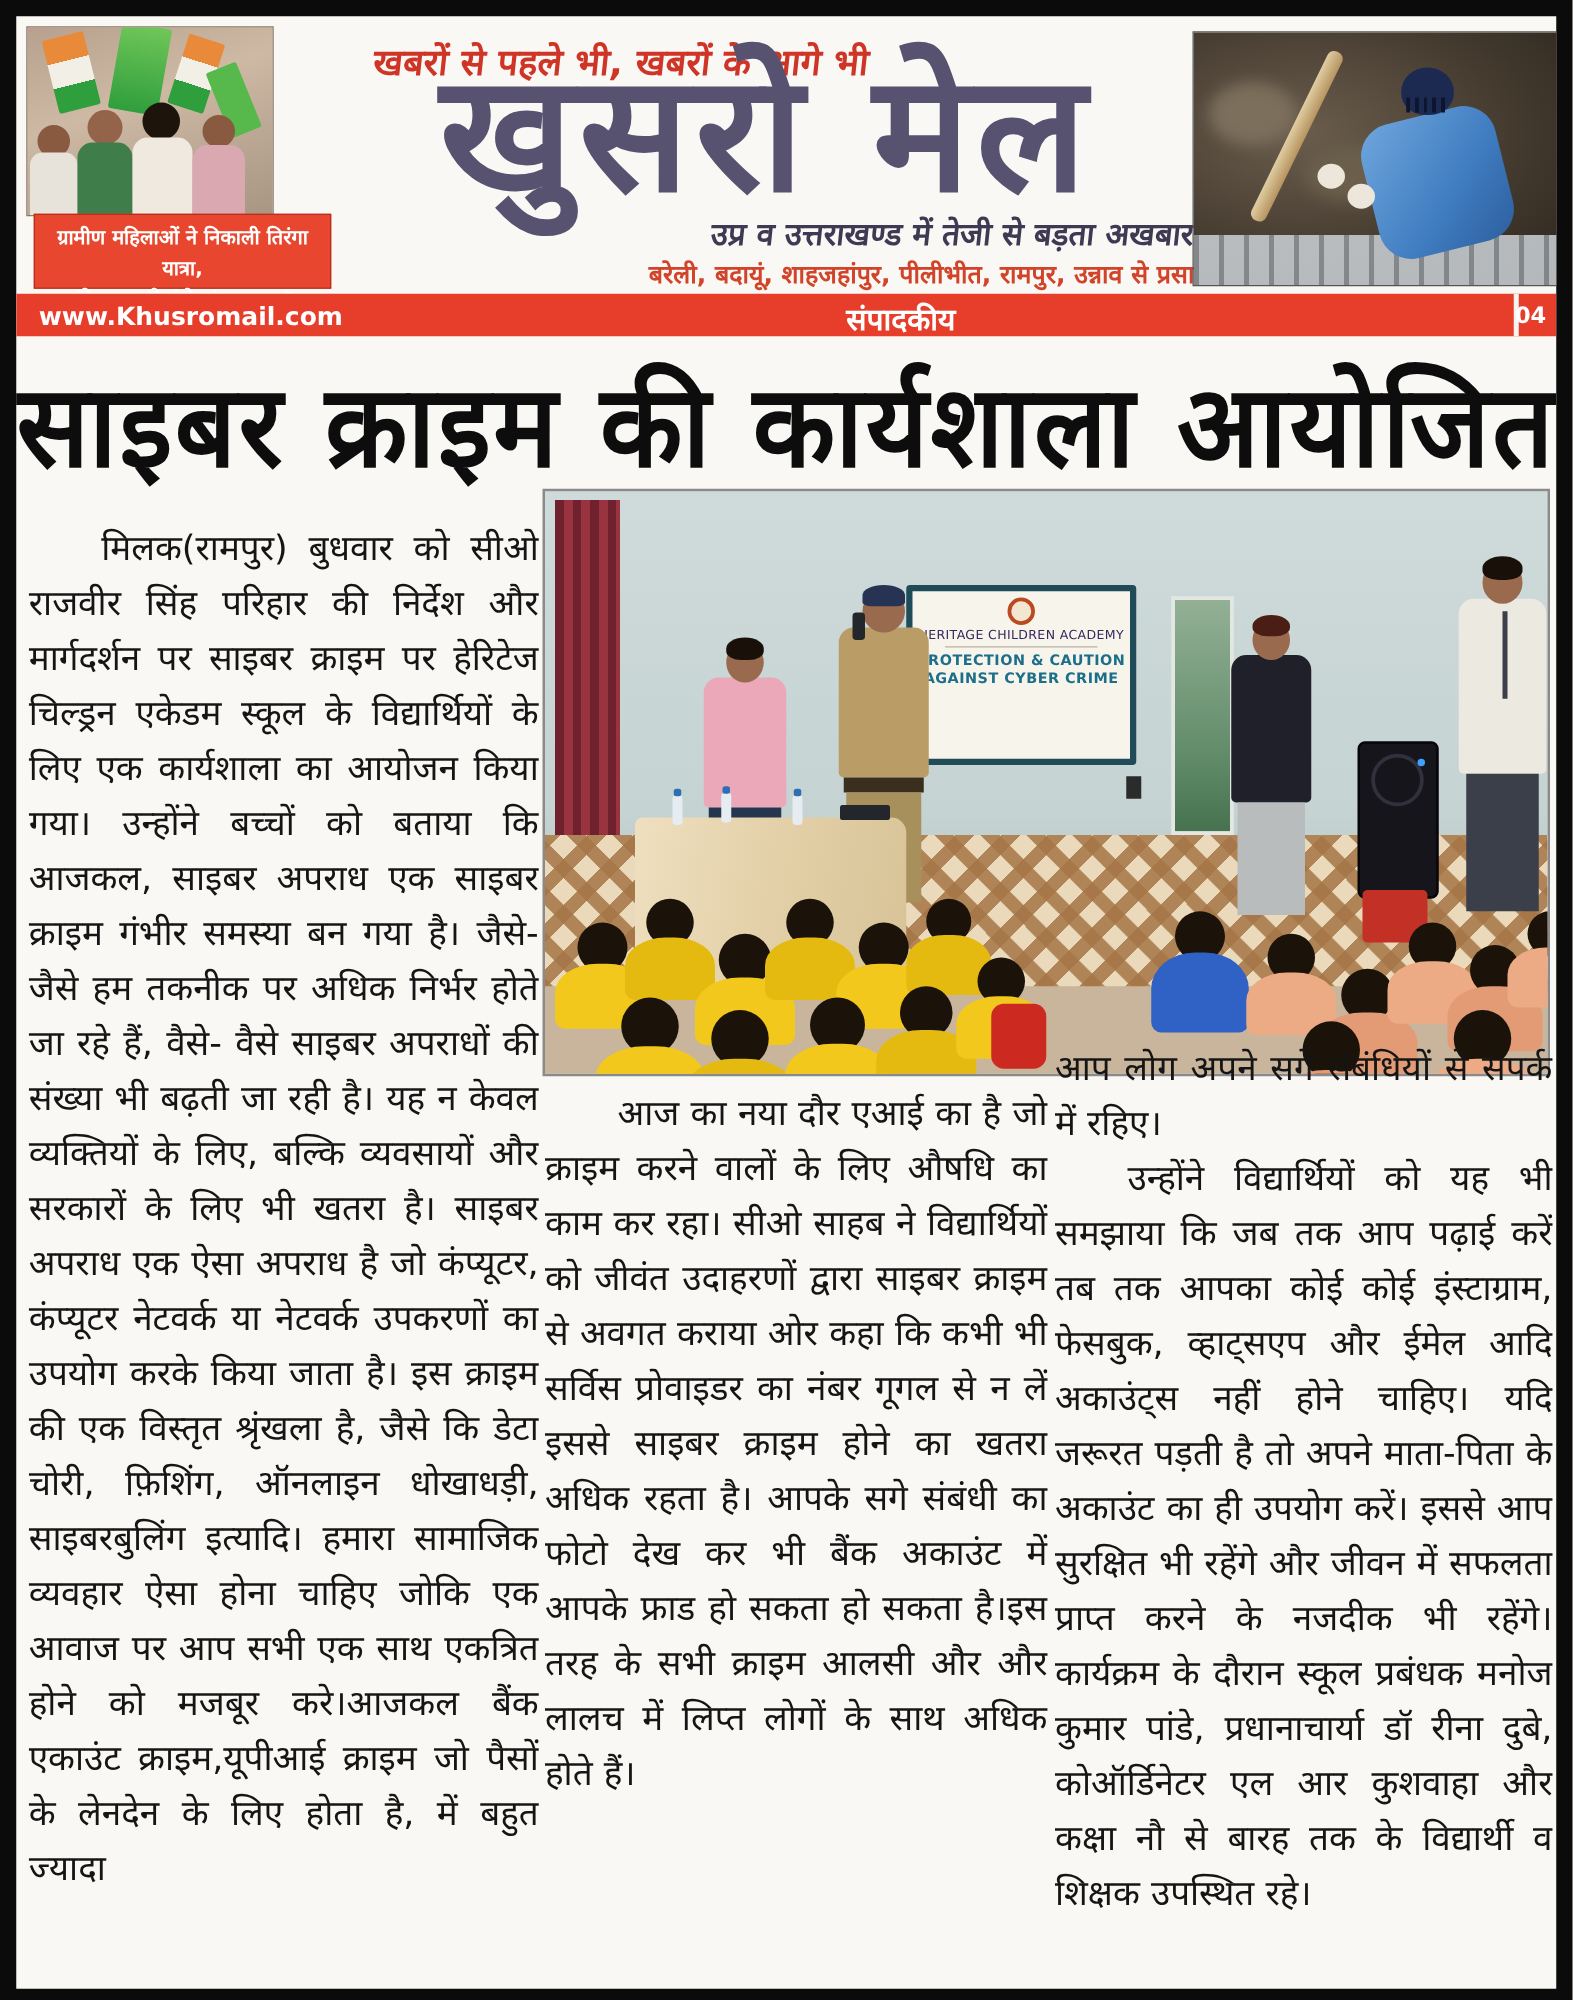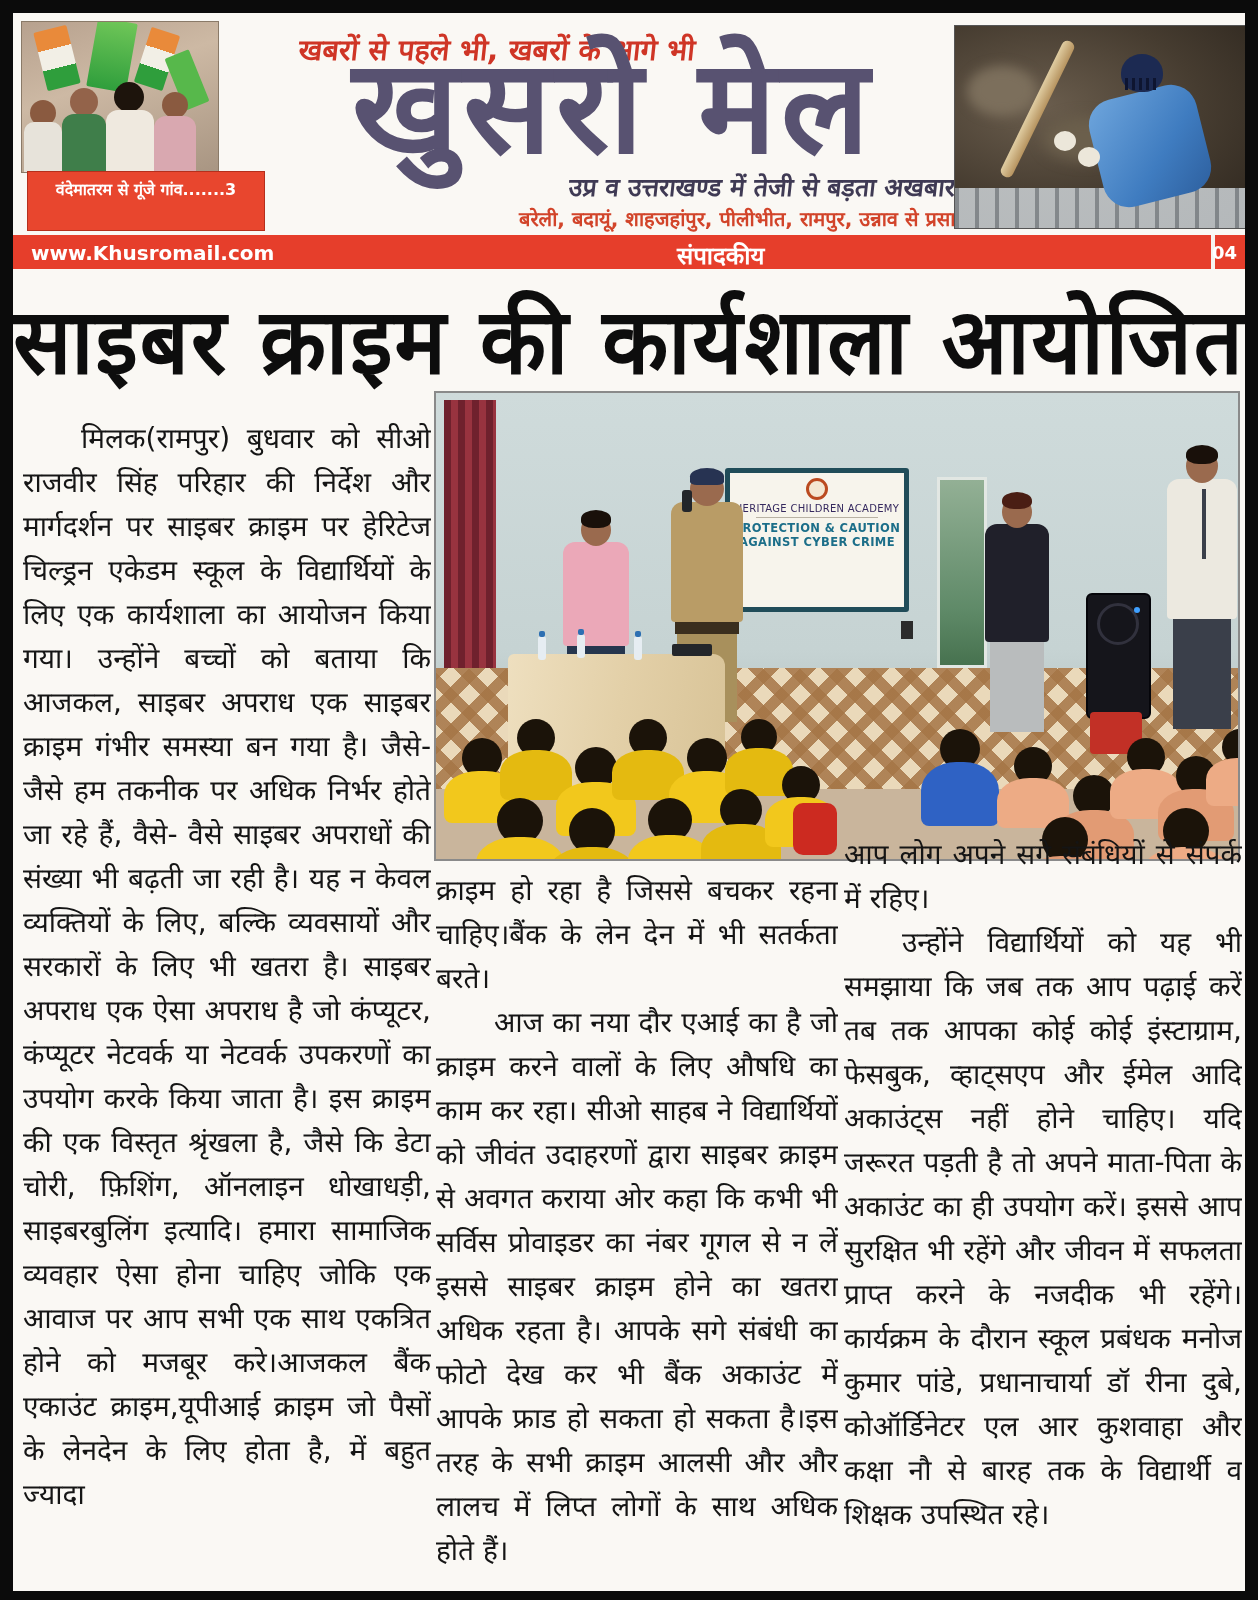--- a/index.html
+++ b/index.html
@@ -191,20 +191,21 @@
     <div class="abs" style="left:2px;top:100px;width:38px;height:50px;border-radius:10px 10px 0 0;background:#e7e3da;"></div>
     <div class="abs" style="left:48px;top:66px;width:28px;height:28px;border-radius:50%;background:#93634a;"></div>
     <div class="abs" style="left:40px;top:92px;width:44px;height:58px;border-radius:12px 12px 0 0;background:#3f7e4a;"></div>
     <div class="abs" style="left:92px;top:60px;width:30px;height:30px;border-radius:50%;background:#1d140c;"></div>
     <div class="abs" style="left:84px;top:88px;width:48px;height:62px;border-radius:12px 12px 0 0;background:#efe9df;"></div>
     <div class="abs" style="left:140px;top:70px;width:26px;height:26px;border-radius:50%;background:#8a5a40;"></div>
     <div class="abs" style="left:132px;top:94px;width:42px;height:56px;border-radius:12px 12px 0 0;background:#d9a8b0;"></div>
   </div>
 
   <div class="abs teaser-caption">
+    <div>ग्रामीण महिलाओं ने निकाली तिरंगा यात्रा,</div>
     <div>वंदेमातरम से गूंजे गांव.......3</div>
   </div>
 
   <div class="abs mast-center">
     <div class="tagline-top">खबरों से पहले भी, खबरों के आगे भी</div>
     <h1 class="paper-title">खुसरो मेल</h1>
     <div class="tagline-sub">उप्र व उत्तराखण्ड में तेजी से बड़ता अखबार</div>
     <div class="cities">बरेली, बदायूं, शाहजहांपुर, पीलीभीत, रामपुर, उन्नाव से प्रसारित</div>
   </div>
 
@@ -370,21 +371,20 @@
     <div class="stu" style="left:88%;top:89%;">
         <div class="sh" style="width:46px;height:46px;"></div>
         <div class="sb o" style="width:88px;height:58px;"></div>
       </div>
   </div>
 
   <div class="col col-left">
     <p class="para">मिलक(रामपुर) बुधवार को सीओ राजवीर सिंह परिहार की निर्देश और मार्गदर्शन पर साइबर क्राइम पर हेरिटेज चिल्ड्रन एकेडम स्कूल के विद्यार्थियों के लिए एक कार्यशाला का आयोजन किया गया। उन्होंने बच्चों को बताया कि आजकल, साइबर अपराध एक साइबर क्राइम गंभीर समस्या बन गया है। जैसे-जैसे हम तकनीक पर अधिक निर्भर होते जा रहे हैं, वैसे- वैसे साइबर अपराधों की संख्या भी बढ़ती जा रही है। यह न केवल व्यक्तियों के लिए, बल्कि व्यवसायों और सरकारों के लिए भी खतरा है। साइबर अपराध एक ऐसा अपराध है जो कंप्यूटर, कंप्यूटर नेटवर्क या नेटवर्क उपकरणों का उपयोग करके किया जाता है। इस क्राइम की एक विस्तृत श्रृंखला है, जैसे कि डेटा चोरी, फ़िशिंग, ऑनलाइन धोखाधड़ी, साइबरबुलिंग इत्यादि। हमारा सामाजिक व्यवहार ऐसा होना चाहिए जोकि एक आवाज पर आप सभी एक साथ एकत्रित होने को मजबूर करे।आजकल बैंक एकाउंट क्राइम,यूपीआई क्राइम जो पैसों के लेनदेन के लिए होता है, में बहुत ज्यादा</p>
   </div>
   <div class="col col-mid">
-    <p class="cont">क्राइम हो रहा है जिससे बचकर रहना चाहिए।बैंक के लेन देन में भी सतर्कता बरते।</p>
     <p class="para">आज का नया दौर एआई का है जो क्राइम करने वालों के लिए औषधि का काम कर रहा। सीओ साहब ने विद्यार्थियों को जीवंत उदाहरणों द्वारा साइबर क्राइम से अवगत कराया ओर कहा कि कभी भी सर्विस प्रोवाइडर का नंबर गूगल से न लें इससे साइबर क्राइम होने का खतरा अधिक रहता है। आपके सगे संबंधी का फोटो देख कर भी बैंक अकाउंट में आपके फ्राड हो सकता हो सकता है।इस तरह के सभी क्राइम आलसी और और लालच में लिप्त लोगों के साथ अधिक होते हैं।</p>
   </div>
   <div class="col col-right">
     <p class="cont">आप लोग अपने सगे संबंधियों से संपर्क में रहिए।</p>
     <p class="para">उन्होंने विद्यार्थियों को यह भी समझाया कि जब तक आप पढ़ाई करें तब तक आपका कोई  कोई इंस्टाग्राम, फेसबुक, व्हाट्सएप और ईमेल आदि अकाउंट्स नहीं होने चाहिए। यदि जरूरत पड़ती है तो अपने माता-पिता के अकाउंट का ही उपयोग करें। इससे आप सुरक्षित भी रहेंगे और जीवन में सफलता प्राप्त करने के नजदीक भी रहेंगे। कार्यक्रम के दौरान स्कूल प्रबंधक मनोज कुमार पांडे, प्रधानाचार्या डॉ रीना दुबे, कोऑर्डिनेटर एल आर कुशवाहा और कक्षा नौ से बारह तक के विद्यार्थी व शिक्षक उपस्थित रहे।</p>
   </div>
 
 </div>
 
 </body></html>

